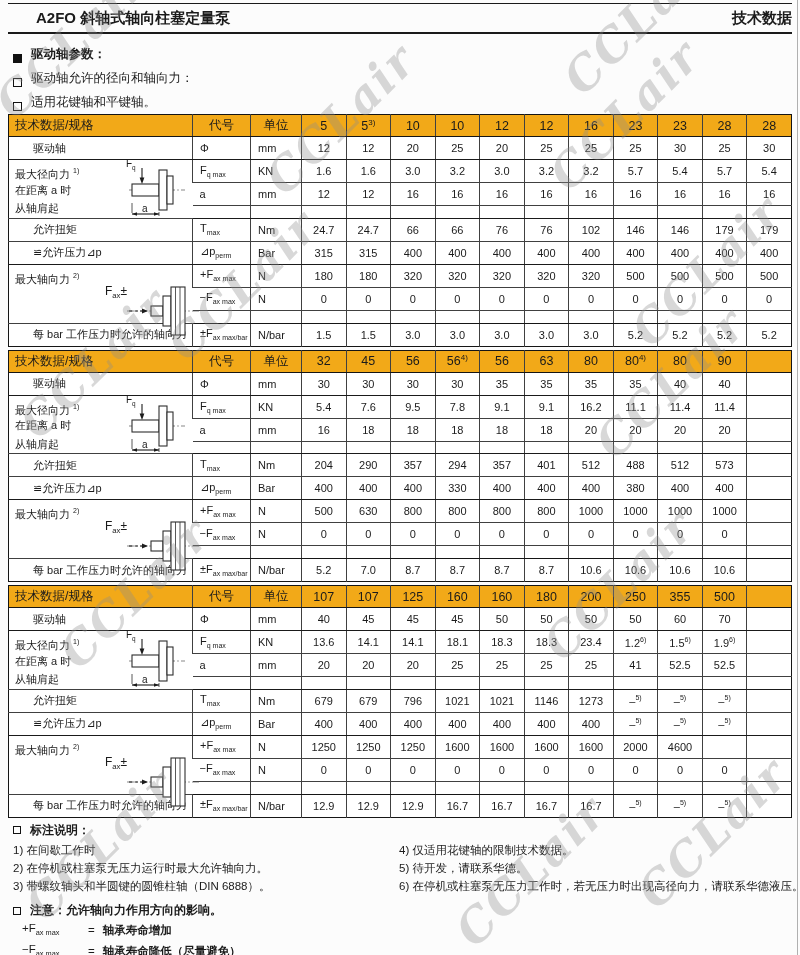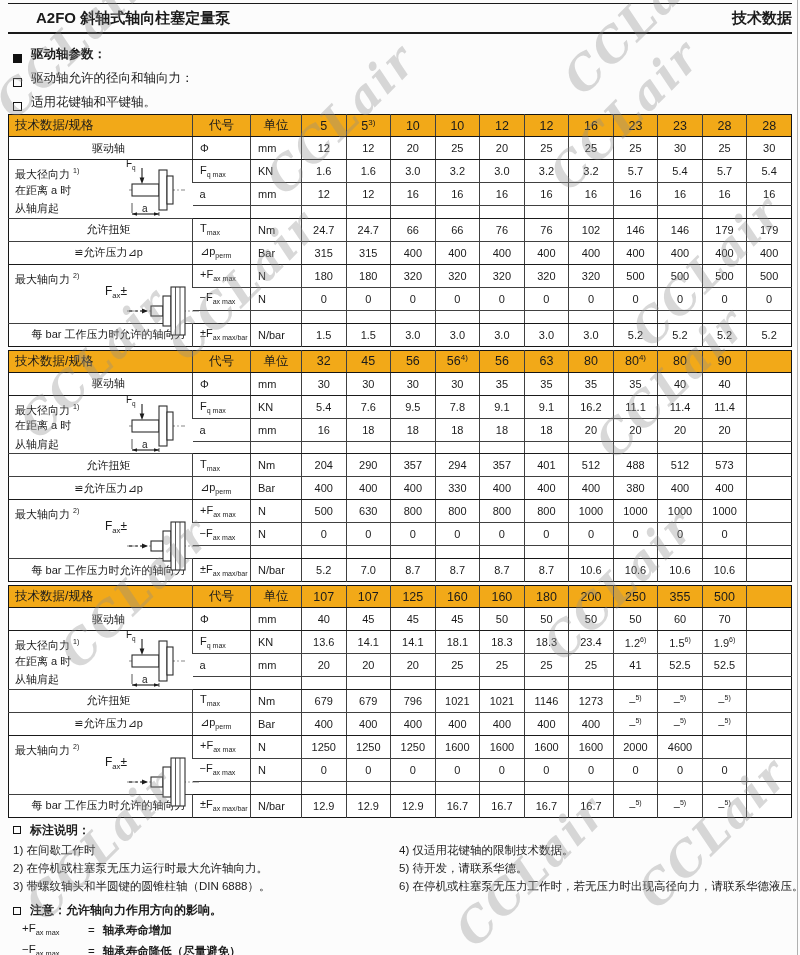--- a/index.html
+++ b/index.html
@@ -16,21 +16,21 @@
 .sq.hollow{border:1.6px solid #111}
 #tables{margin:0 8px;position:relative;z-index:2}
 table.spec{border-collapse:collapse;table-layout:fixed;width:784px;background:#fff;
  border:1.8px solid #151515;margin-bottom:3px}
 .spec th,.spec td{border-left:1px solid #404040;border-bottom:1px solid #404040;font-size:11px;
  text-align:center;vertical-align:middle;padding:0;overflow:hidden;white-space:nowrap}
 .spec th:first-child,.spec td:first-child{border-left:none}
 tr.hdr th{background:var(--accent,#F2A918);font-weight:400;font-size:12.5px;height:22px;
  border-bottom:1.8px solid #151515}
 tr.hdr th.lab{text-align:left;padding-left:6px}
-.spec td.lab{text-align:center;padding-left:16px}
+.spec td.lab{text-align:left;padding-left:24px}
 .spec td.code,.spec td.unit{text-align:left;padding-left:7px}
 tr.r td{height:23px}
 tr.rs td{height:12px}
 tr.rs2 td{height:13px}
 tr.b15 td{border-bottom:1.5px solid #1a1a1a}
 tr.b2 td{border-bottom:1.8px solid #151515}
 tr.last td{border-bottom:none}
 td.glab{position:relative;text-align:left;vertical-align:top;padding:2px 0 0 6px;overflow:visible}
 .gl{height:18.5px;line-height:18.5px;font-size:11px}
 sub{font-size:.64em}

